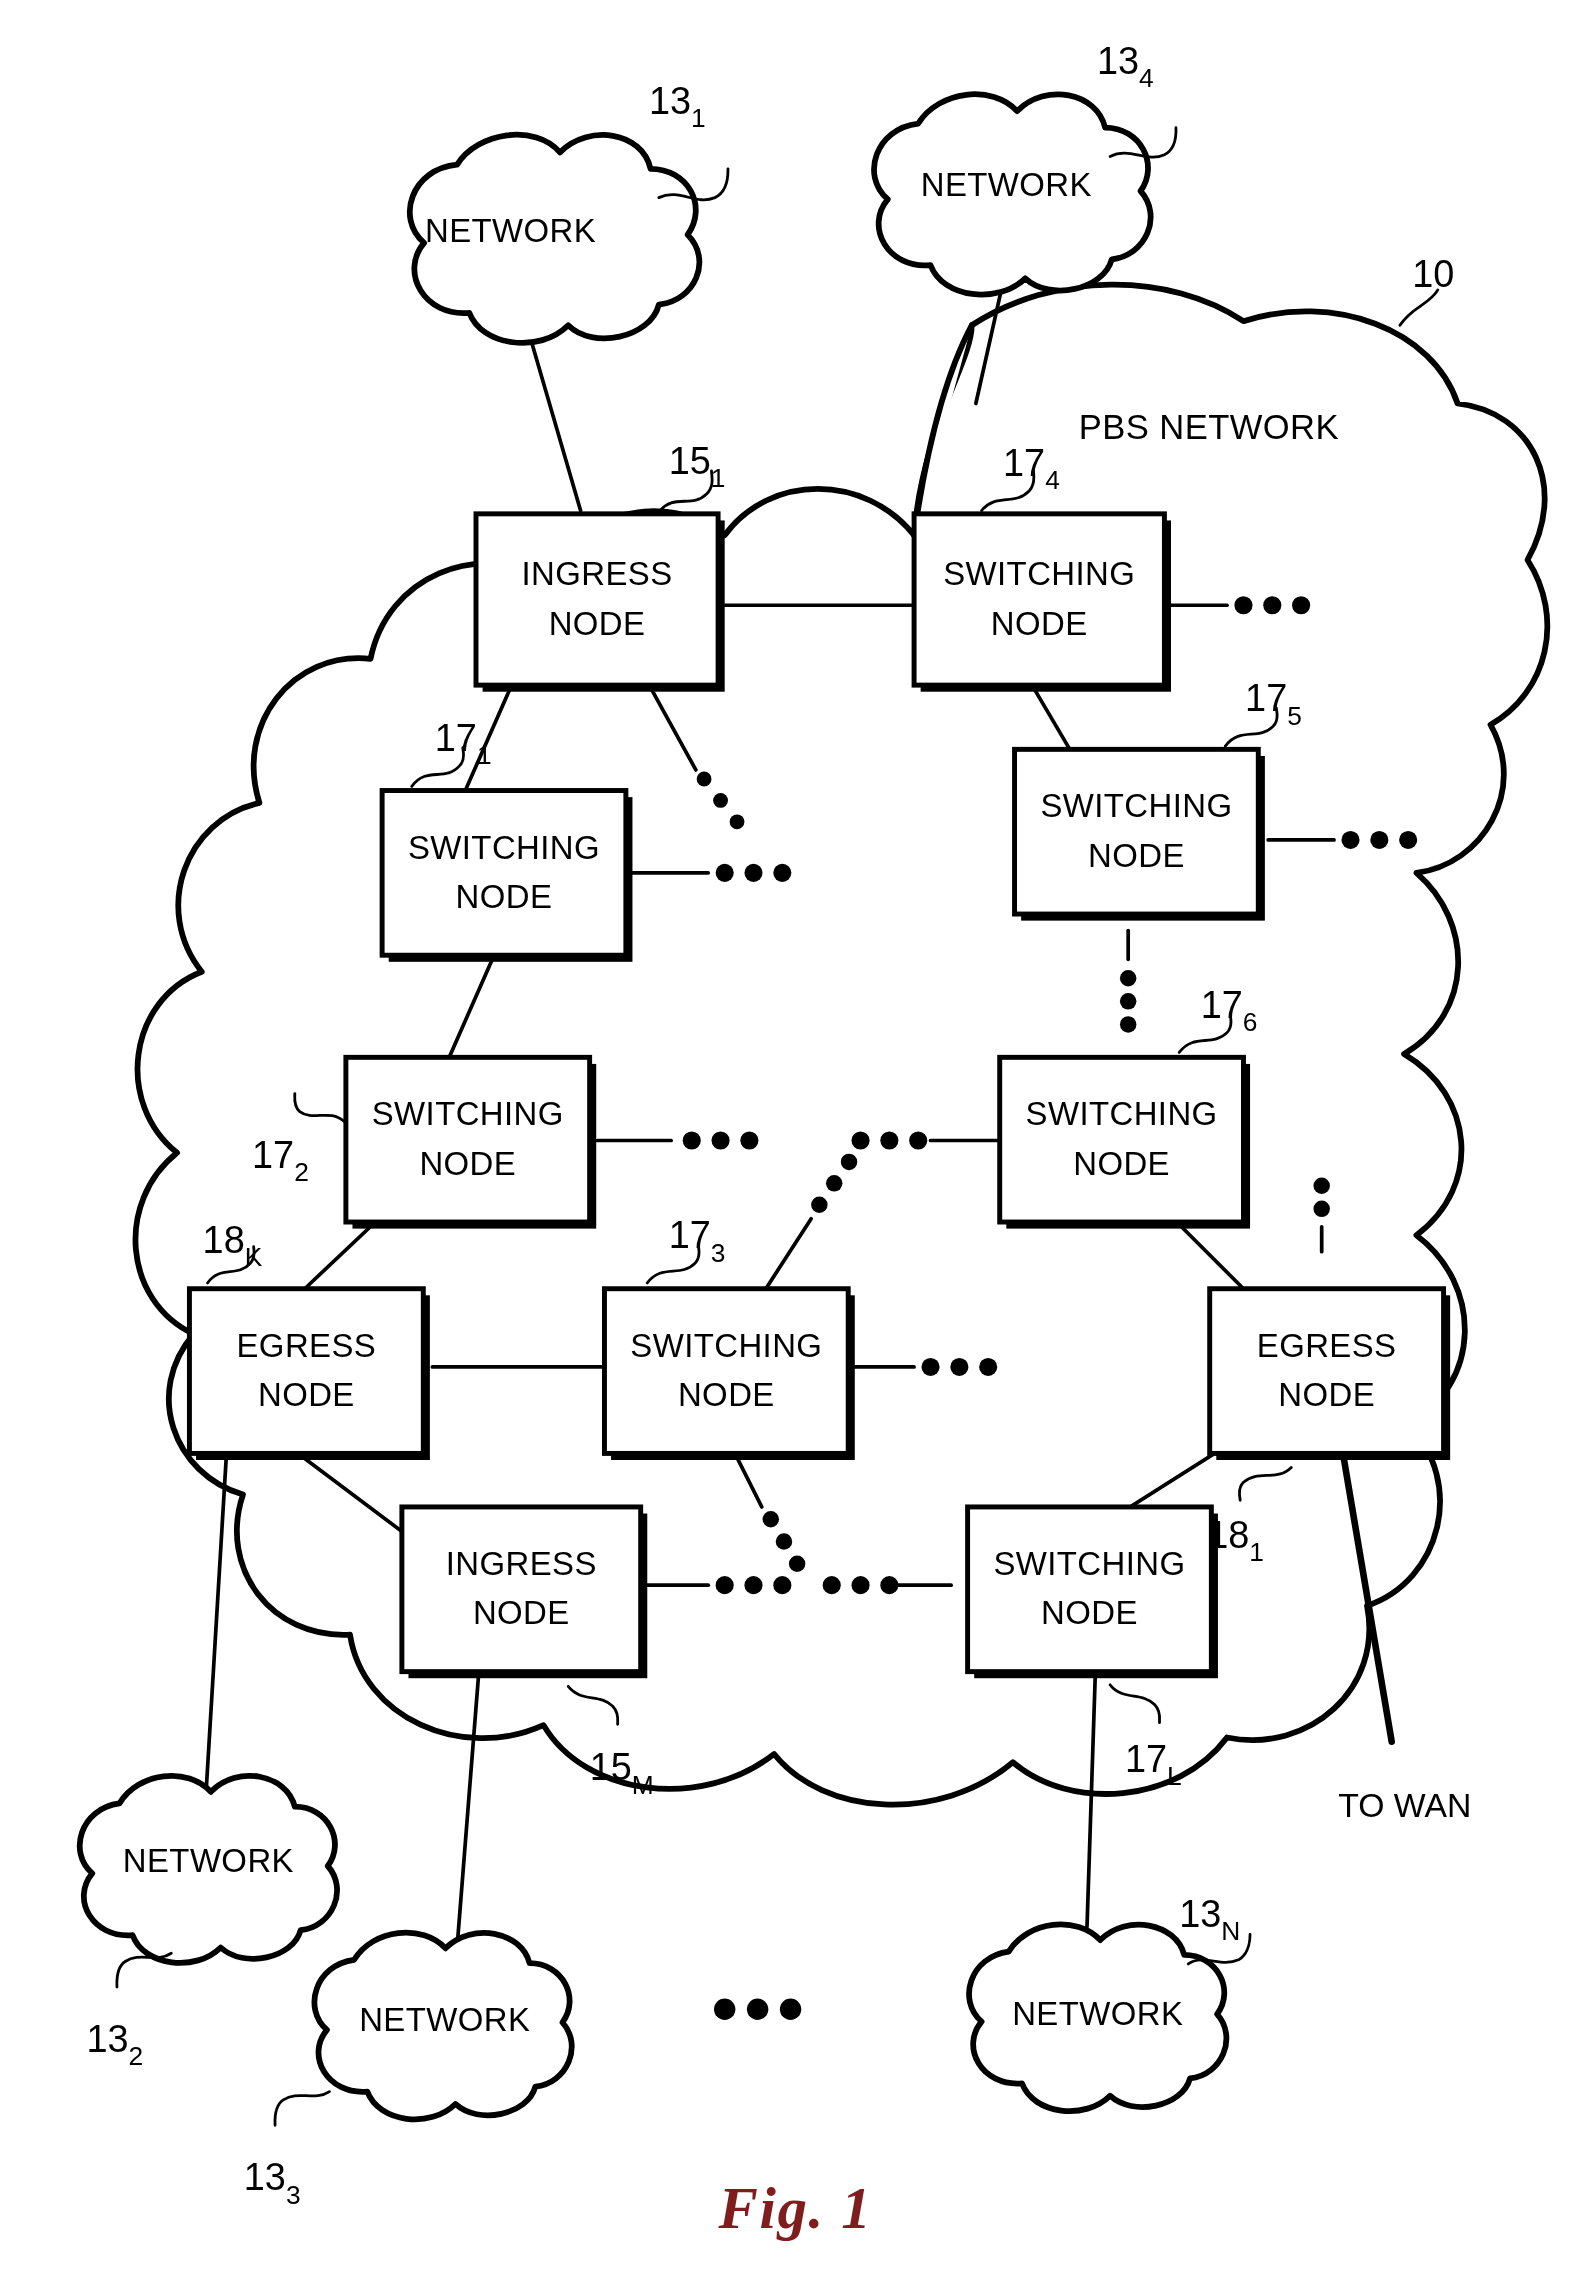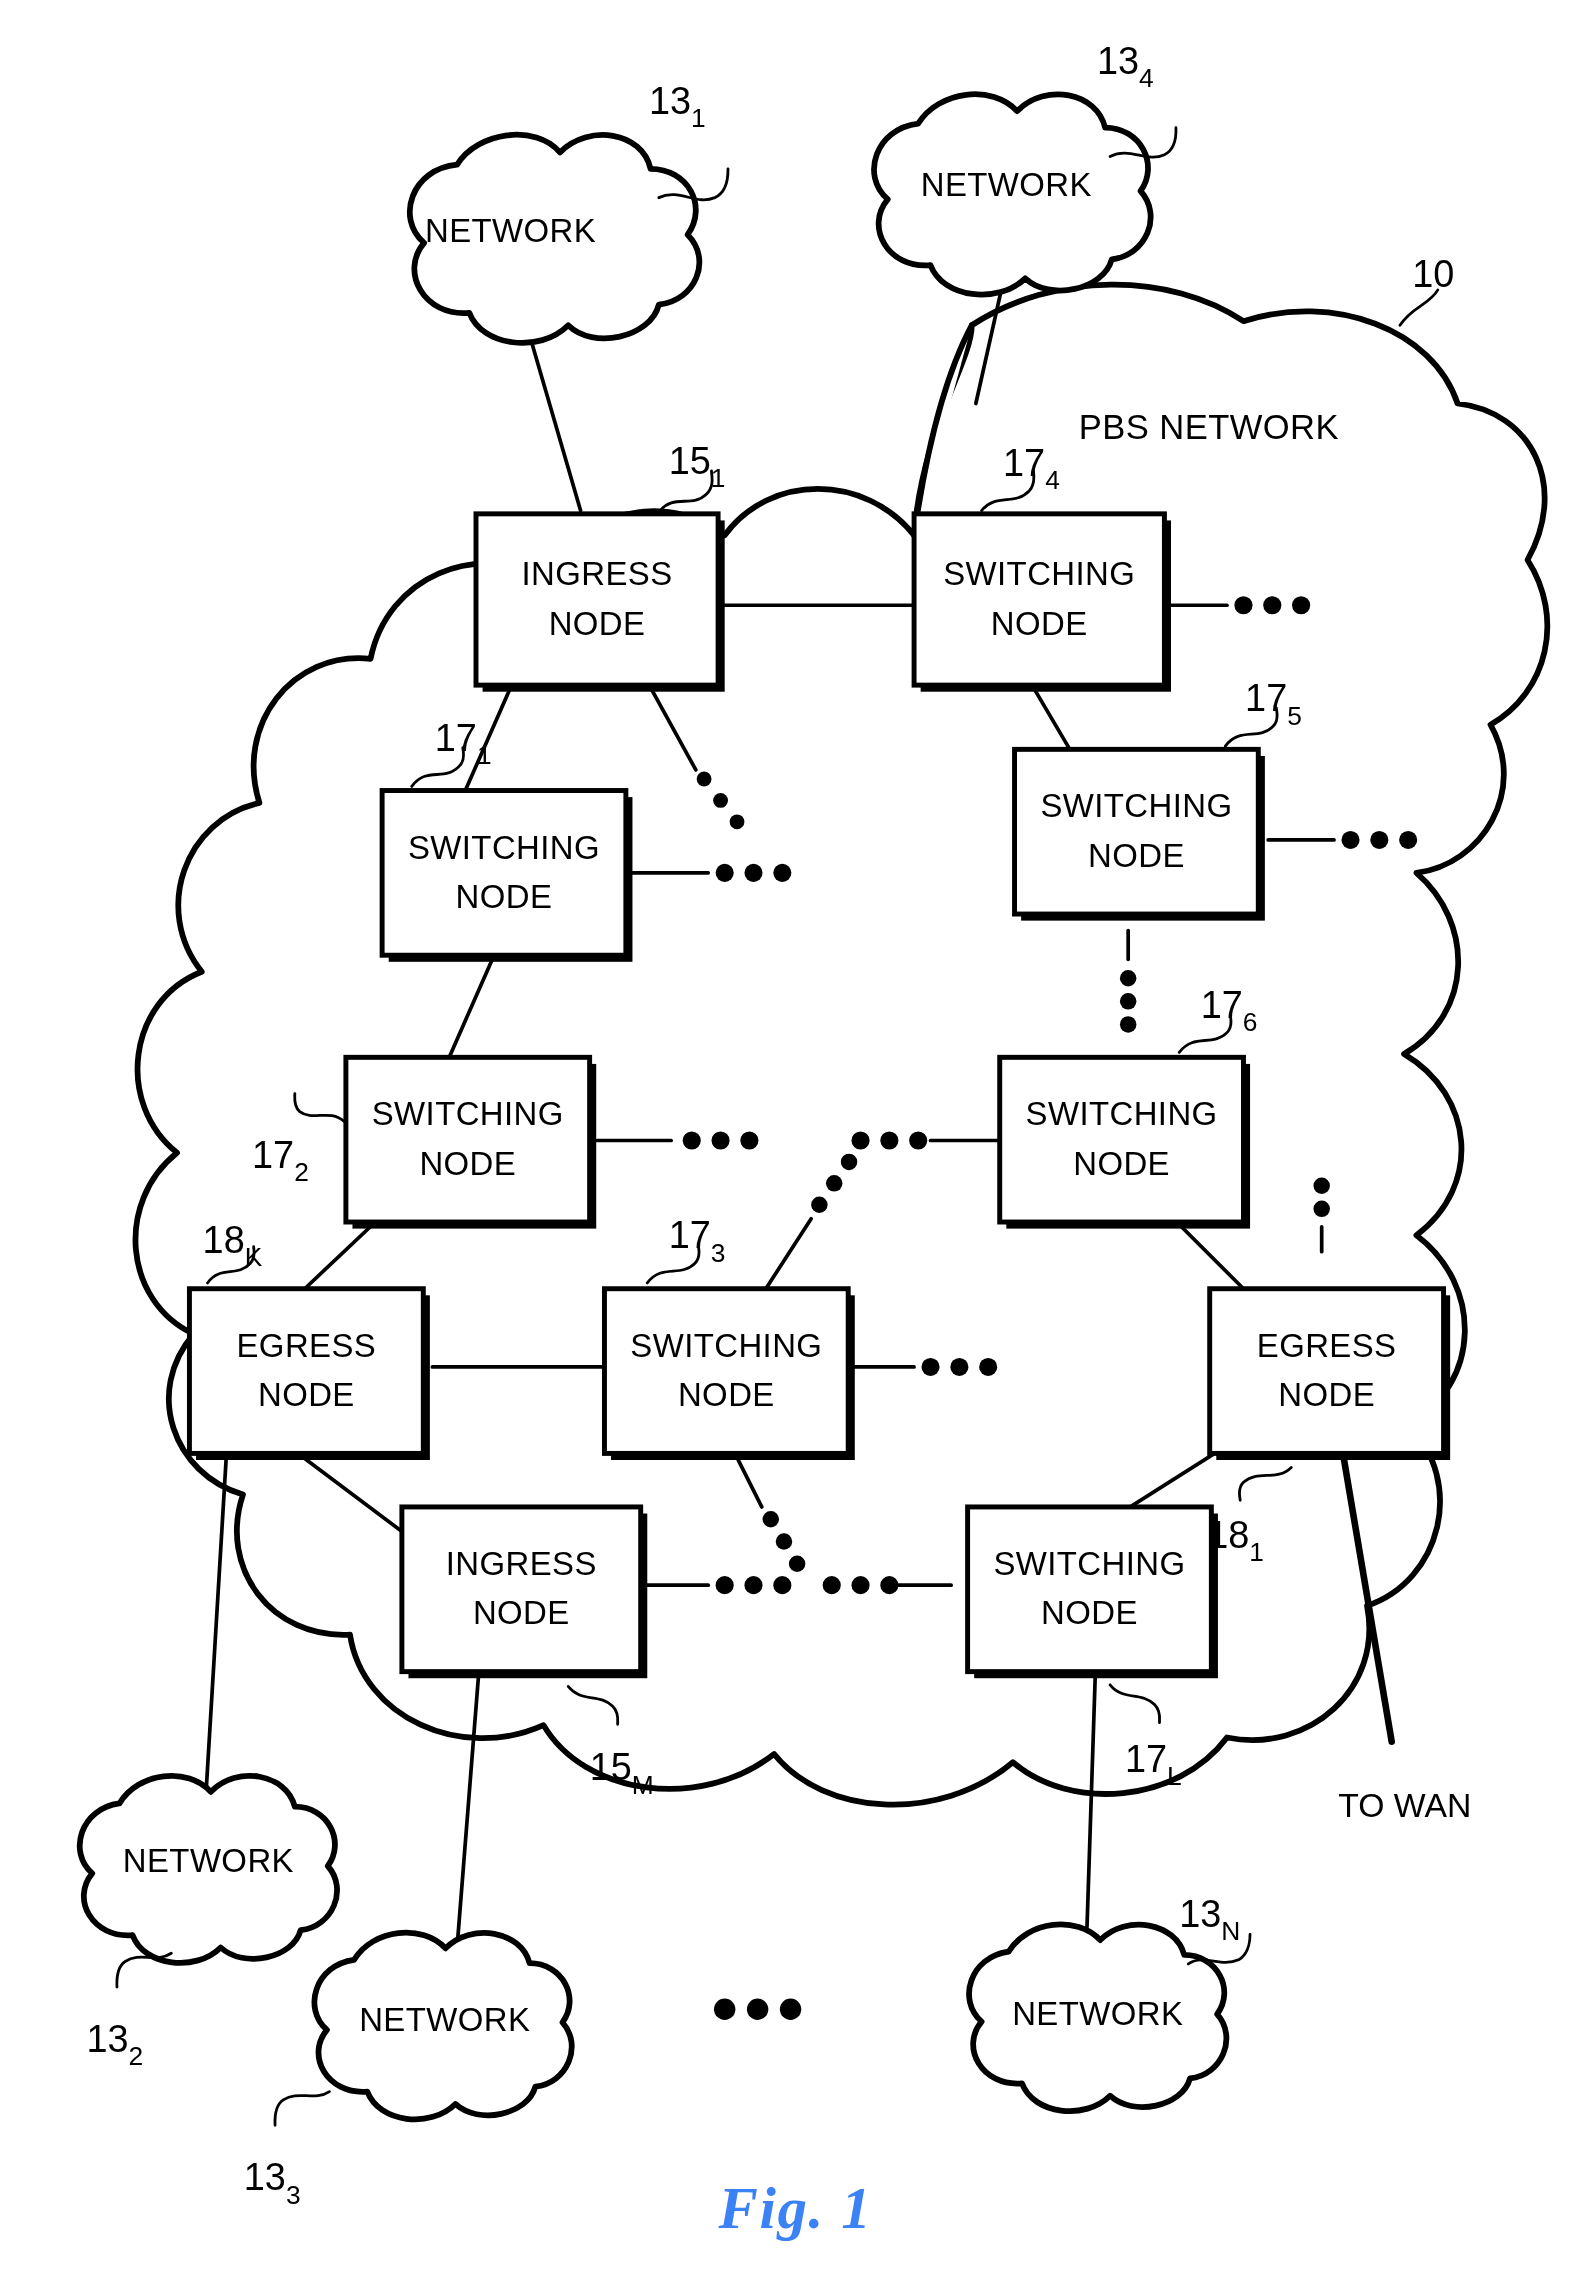--- a/index.html
+++ b/index.html
@@ -110,21 +110,21 @@
   .fig-caption {
     position: absolute;
     left: 0;
     right: 0;
     top: 2174px;
     text-align: center;
     font-family: "Liberation Serif", serif;
     font-style: italic;
     font-weight: bold;
     font-size: 59px;
-    color: #3b82f6;
+    color: #7f1d1d;
     letter-spacing: 1.6px;
   }
 </style>
 </head>
 <body>
 
 <div id="page">
 
 <svg class="figure" viewBox="0 0 1932 2787">
 

